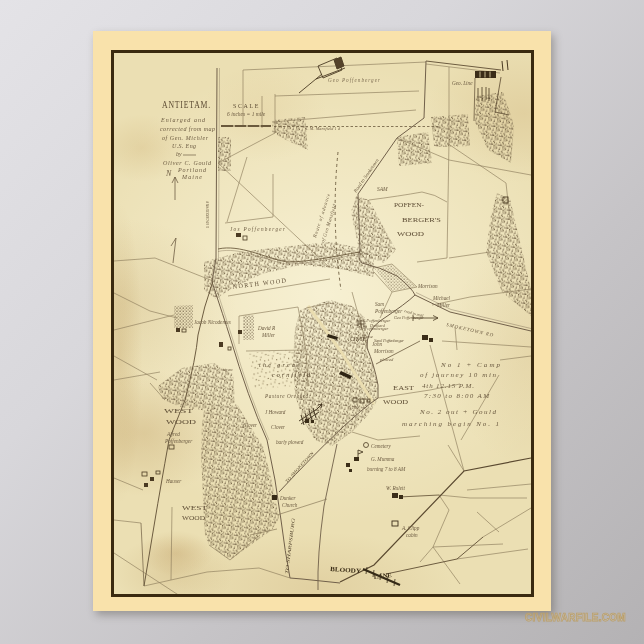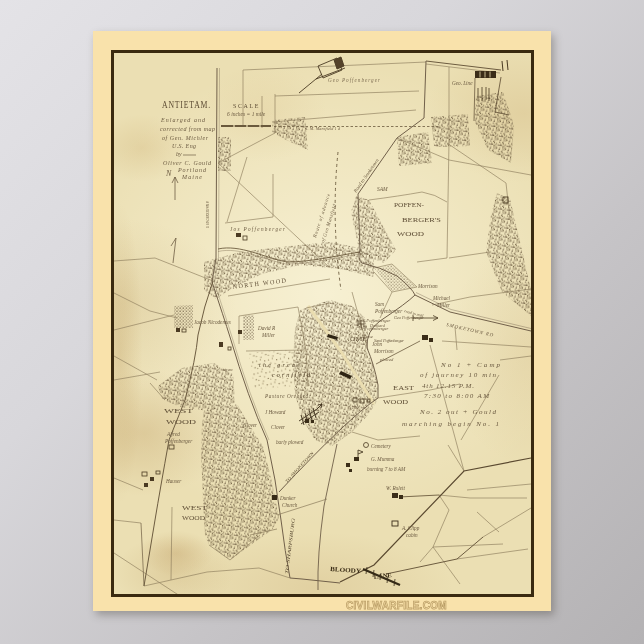--- a/index.html
+++ b/index.html
@@ -16,21 +16,21 @@
           radial-gradient(ellipse 60px 45px at 28px 95px, rgba(200,168,105,.25), rgba(200,168,105,0) 75%),
           radial-gradient(ellipse 80px 50px at 60px 520px, rgba(180,145,85,.22), rgba(180,145,85,0) 75%),
           radial-gradient(ellipse 160px 120px at 10px 250px, rgba(190,160,100,.22), rgba(190,160,100,0) 70%),
           radial-gradient(ellipse 140px 100px at 410px 60px, rgba(196,164,104,.25), rgba(196,164,104,0) 70%),
           radial-gradient(ellipse 120px 160px at 415px 300px, rgba(196,164,104,.18), rgba(196,164,104,0) 70%),
           radial-gradient(ellipse 200px 80px at 200px 535px, rgba(186,150,90,.20), rgba(186,150,90,0) 70%),
           radial-gradient(ellipse 50px 30px at 62px 500px, rgba(180,140,80,.28), rgba(180,140,80,0) 75%),
           radial-gradient(ellipse 90px 70px at 150px 60px, rgba(210,180,120,.18), rgba(210,180,120,0) 70%),
           radial-gradient(ellipse 340px 300px at 210px 240px, rgba(255,252,232,.6), rgba(255,252,232,0) 78%),
           #ebdfb3;}
-  #wm{position:absolute;left:253px;top:569px;width:280px;text-align:left;
+  #wm{position:absolute;left:253px;top:581px;width:280px;text-align:right;
       font:bold 10px "Liberation Sans",sans-serif;letter-spacing:0.3px;
       color:rgba(248,224,166,.2);-webkit-text-stroke:0.75px #bb9f68;}
   text{font-family:"Liberation Serif",serif;}
   .scr{font-style:italic;fill:#6b5a41;}
   .cap{fill:#5f4e36;}
 </style>
 </head>
 <body>
 
 <div id="poster">

